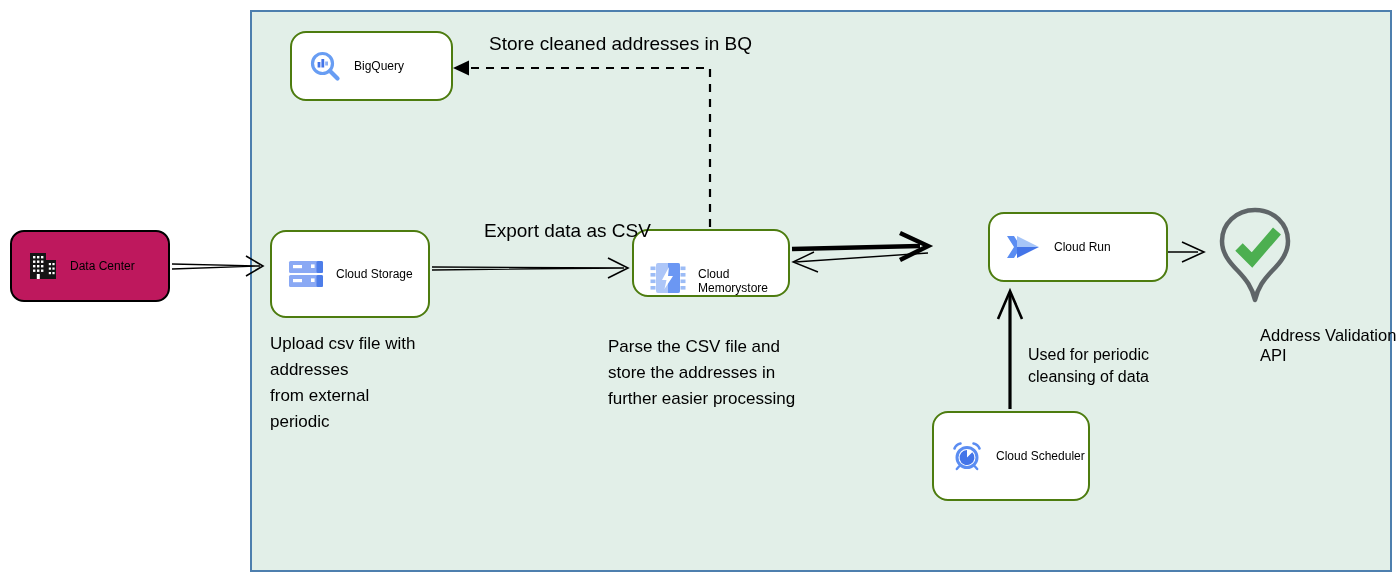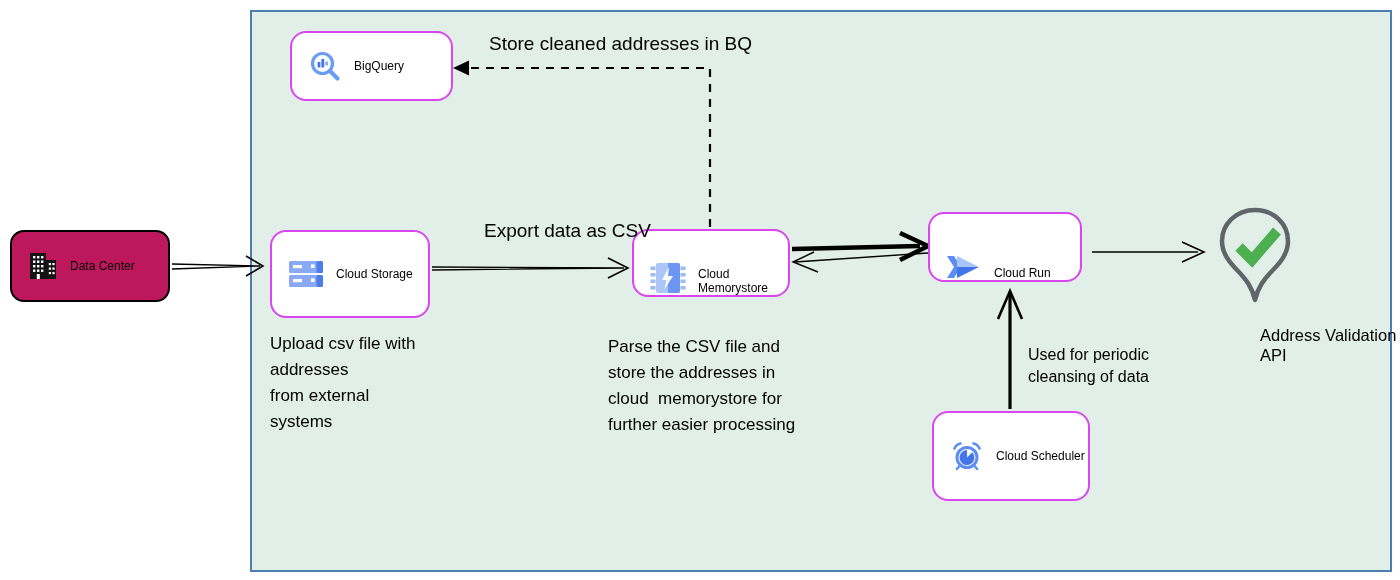--- a/index.html
+++ b/index.html
@@ -8,32 +8,32 @@
     background:#ffffff; font-family:"Liberation Sans", sans-serif; color:#000;
   }
   .region {
     position:absolute; left:250px; top:10px; width:1142px; height:562px;
     background:#e2efe8; border:2px solid #4d7fae; box-sizing:border-box; z-index:0;
   }
   svg.arrows { position:absolute; left:0; top:0; z-index:1; pointer-events:none; }
 
   .node {
     position:absolute; display:flex; align-items:center; z-index:2;
-    background:#ffffff; border:2px solid #d946ef; border-radius:16px;
+    background:#ffffff; border:2px solid #4d7c0f; border-radius:16px;
     box-sizing:border-box; font-size:12px; cursor:default;
   }
   .node .icon { flex:0 0 auto; display:flex; margin:0 12px 0 16px; }
   .node .node-label { line-height:14px; }
 
   #node-data-center { left:10px; top:230px; width:160px; height:72px;
     background:#be185d; border:2px solid #000; border-radius:14px; }
   #node-bigquery      { left:290px; top:31px;  width:163px; height:70px; }
   #node-cloud-storage { left:270px; top:230px; width:160px; height:88px; }
   #node-memorystore   { left:632px; top:229px; width:158px; height:68px;align-items:flex-end; }
-  #node-cloud-run     { left:928px; top:212px; width:154px; height:70px;align-items:flex-end; }
+  #node-cloud-run     { left:988px; top:212px; width:180px; height:70px; }
   #node-scheduler     { left:932px; top:411px; width:158px; height:90px; }
   #node-memorystore .node-label { width:86px; }
 
   .pin-wrap { position:absolute; left:1219px; top:206px; z-index:2; }
   .pin-label { position:absolute; left:1240px; top:325px; z-index:2;
     font-size:16.5px; line-height:20px;margin-left:20px; }
 
   .note { position:absolute; z-index:2; }
   .note div, .pin-label div { white-space:pre; }
   #note-store-bq   { left:489px;  top:33px;  font-size:19px; }
@@ -219,26 +219,25 @@
 </div>
 
 <div class="note" id="note-export-csv">
   <div>Export data as CSV</div>
 </div>
 
 <div class="note" id="note-upload">
   <div>Upload csv file with</div>
   <div>addresses</div>
   <div>from external</div>
-  <div>systems</div>
+  <div>periodic</div>
 </div>
 
 <div class="note" id="note-parse">
   <div>Parse the CSV file and</div>
   <div>store the addresses in</div>
-  <div>cloud  memorystore for</div>
   <div>further easier processing</div>
 </div>
 
 <div class="note" id="note-periodic">
   <div>Used for periodic</div>
   <div>cleansing of data</div>
 </div>
 
 </body></html>

